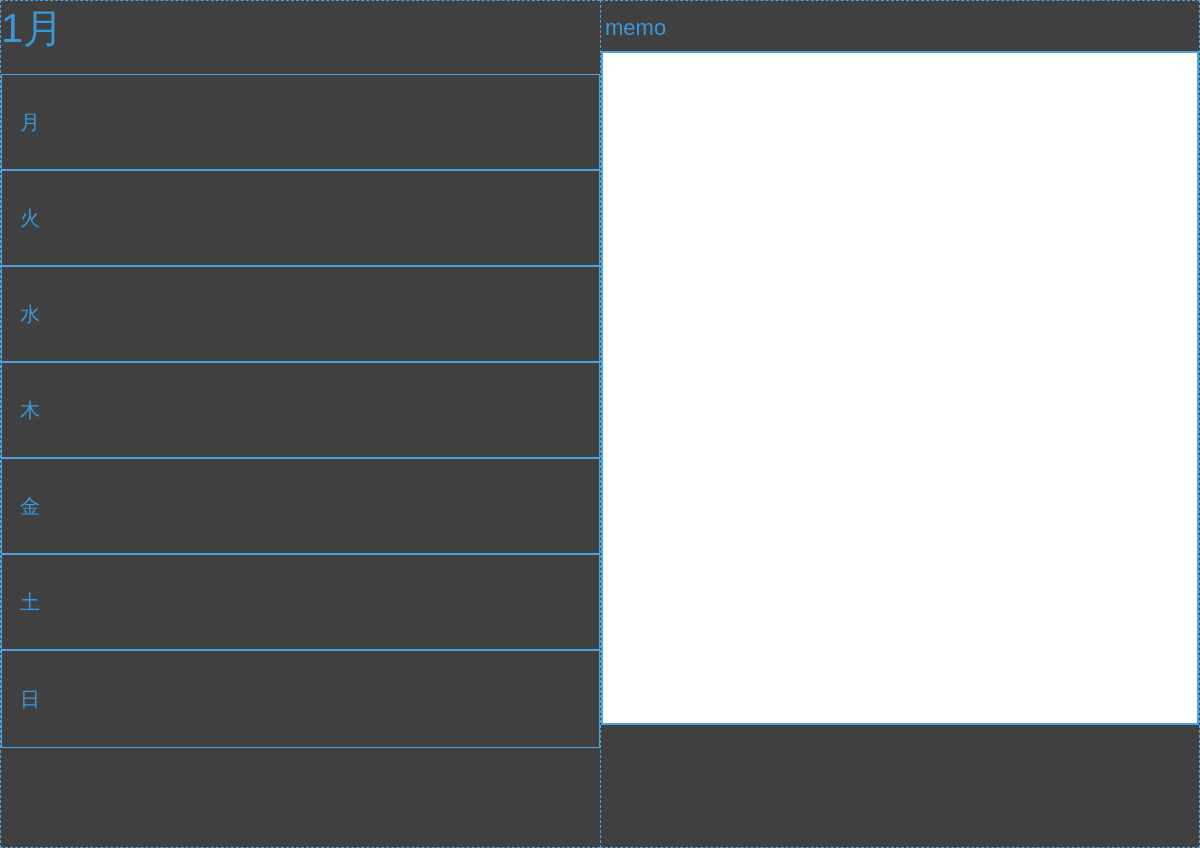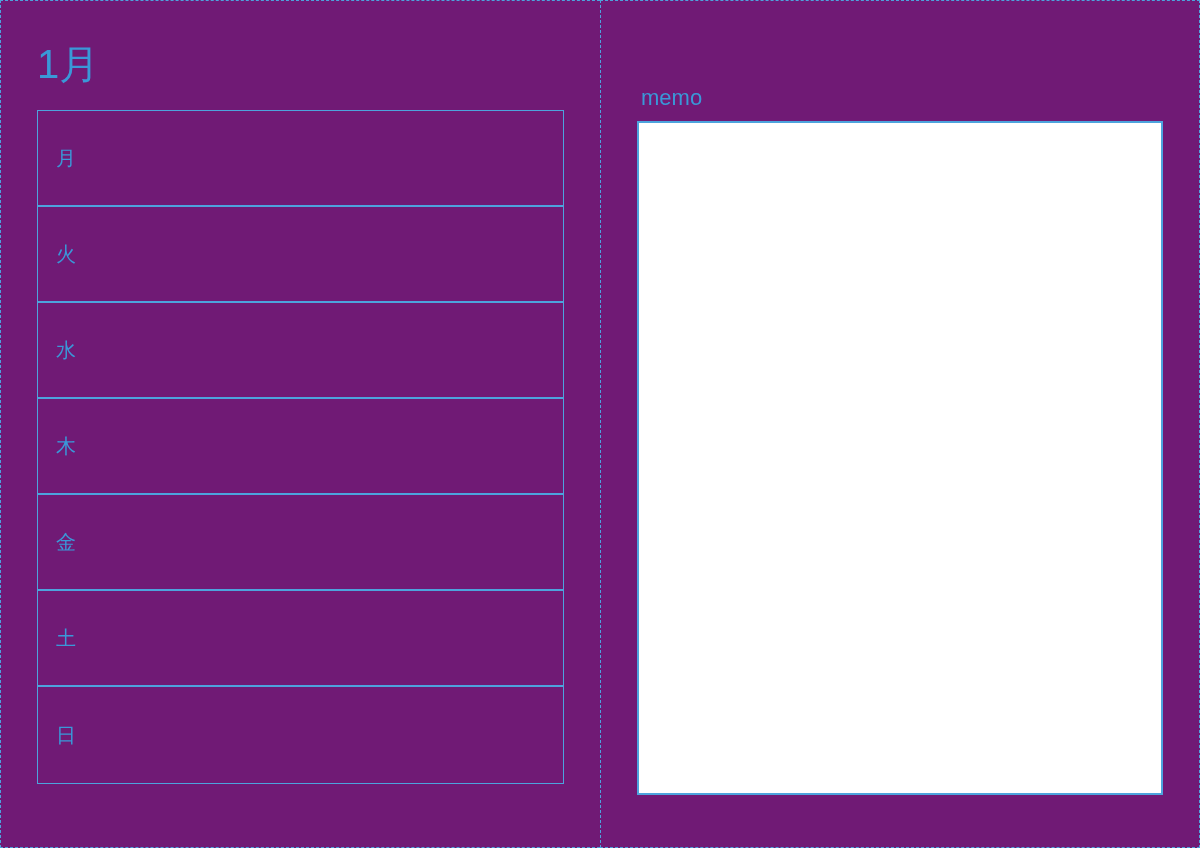--- a/index.html
+++ b/index.html
@@ -10,22 +10,21 @@
     body {
       width: 1200px;
       height: 848px;
       background: #ffffff;
       font-family: Arial, "Helvetica Neue", sans-serif;
       display: flex;
     }
     .panel {
       border: 1px dashed #4da3dd;
       height: 100%;
-      padding: 36px;
-      background: #701a75;
+      background: #404040;
     }
     .panel-left {
       width: 600px;
       border-right-width: 0;
     }
     .panel-right {
       width: 600px;
     }
     .month-title {
       color: #3a98d8;
@@ -46,21 +45,21 @@
     .day-row:last-child {
       border-bottom: none;
     }
     .day-label {
       color: #3a98d8;
       font-size: 20px;
     }
     .memo-label {
       color: #3a98d8;
       font-size: 22px;
-      margin-top: 48px;
+      margin-top: 14px;
       margin-bottom: 10px;
       margin-left: 4px;
     }
     .memo-box {
       border: 2px solid #4da3dd;
       width: 100%;
       height: 674px;
       background: #ffffff;
     }
   </style>

